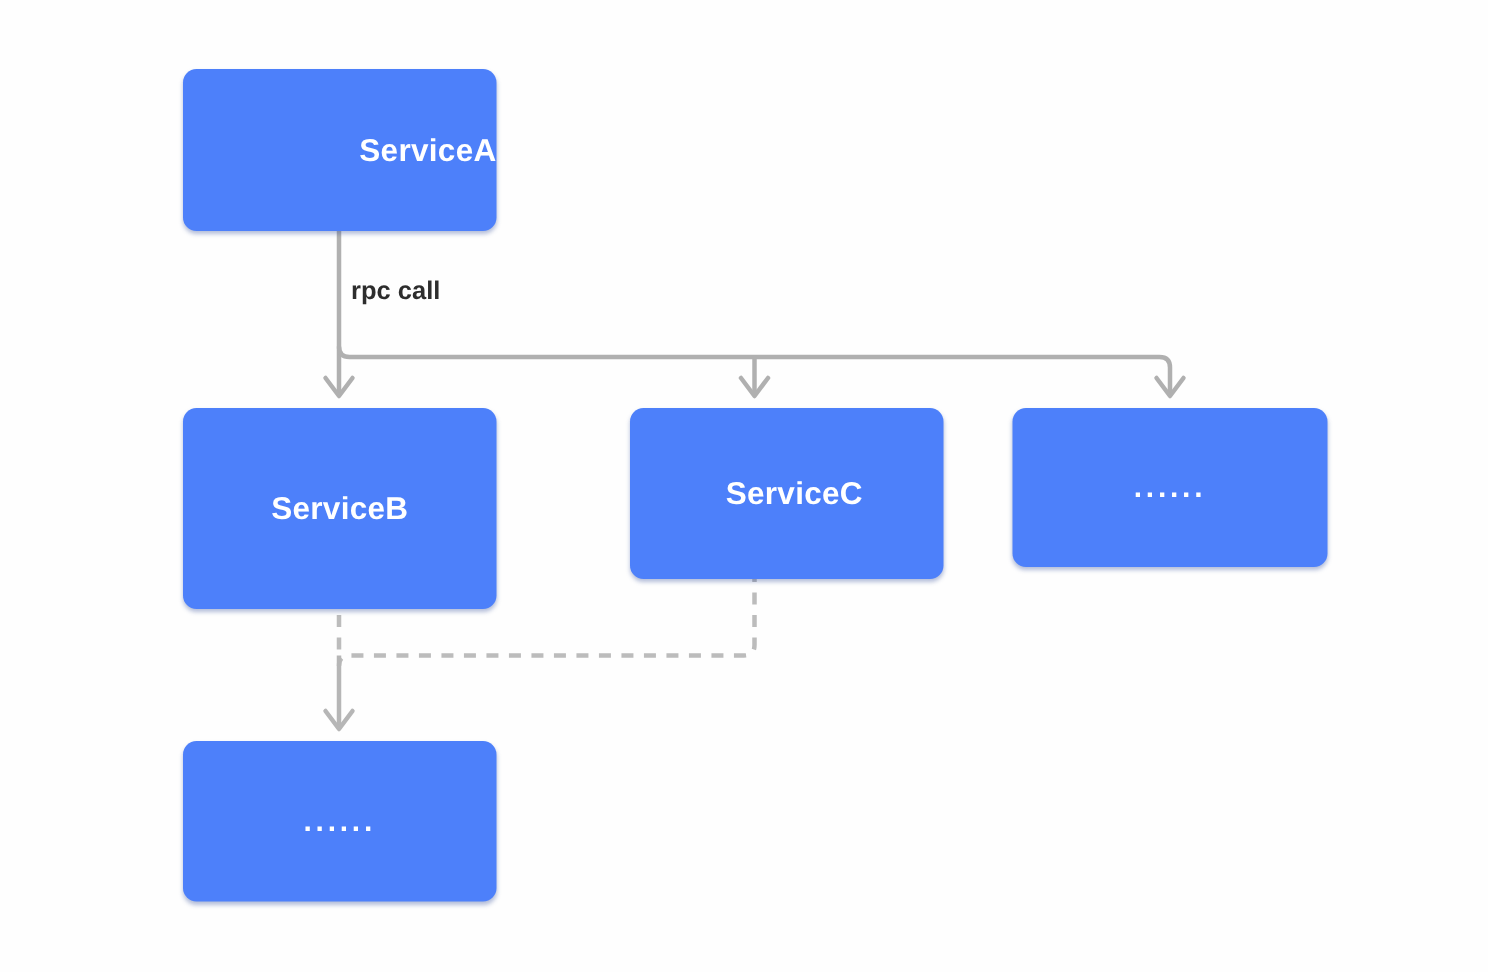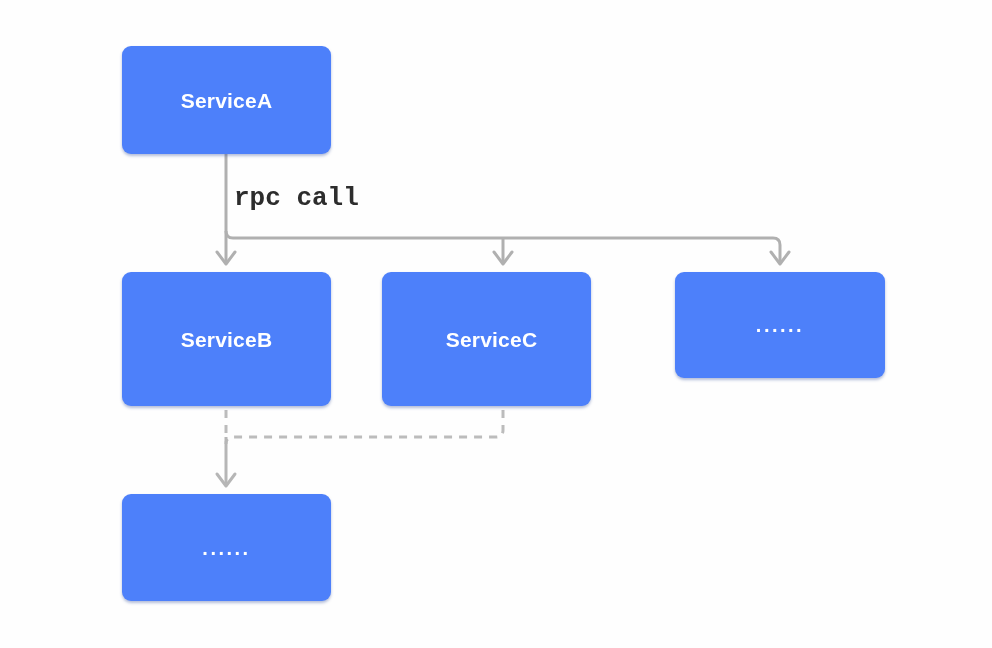--- a/index.html
+++ b/index.html
@@ -48,23 +48,23 @@
     white-space: nowrap;
   }
   .node-label.dots {
     font-size: 20px;
     letter-spacing: 2.5px;
     font-weight: bold;
   }
   .edge-label {
     position: absolute;
     color: #2d2d2d;
-    font-family: Liberation Mono, monospace;
+    font-family: Liberation Sans, sans-serif;
     font-weight: bold;
-    font-size: 26px;
+    font-size: 17px;
     line-height: 1;
     white-space: nowrap;
     user-select: none;
   }
 </style>
 </head>
 <body>
 
 <div id="canvas">
 
@@ -81,29 +81,29 @@
     <path d="M771,252 L780,264 L789,252" fill="none" stroke="#b0b0b0" stroke-width="3" stroke-linecap="round" stroke-linejoin="round"></path>
 
     <path d="M226,380 L226,437" fill="none" stroke="#bcbcbc" stroke-width="3" stroke-dasharray="8 7" stroke-linecap="butt"></path>
 
     <path d="M503,380 L503,430 Q503,437 496,437 L233,437 Q226,437 226,444" fill="none" stroke="#bcbcbc" stroke-width="3" stroke-dasharray="8 7" stroke-linecap="butt"></path>
 
     <path d="M226,437 L226,486" fill="none" stroke="#b6b6b6" stroke-width="3" stroke-linecap="butt"></path>
     <path d="M217,474 L226,486 L235,474" fill="none" stroke="#b6b6b6" stroke-width="3" stroke-linecap="round" stroke-linejoin="round"></path>
   </svg>
 
-  <div class="node" style="left:122px; top:46px; width:209px; height:108px;">
+  <div class="node" style="left:122px; top:46px; width:209px; height:108px;justify-content:flex-end;">
     <span class="node-label">ServiceA</span>
   </div>
 
   <div class="node" style="left:122px; top:272px; width:209px; height:134px;">
     <span class="node-label">ServiceB</span>
   </div>
 
-  <div class="node" style="left:382px; top:272px; width:209px; height:134px;padding-left:10px;">
+  <div class="node" style="left:420px; top:272px; width:209px; height:114px;padding-left:10px;">
     <span class="node-label">ServiceC</span>
   </div>
 
   <div class="node" style="left:675px; top:272px; width:210px; height:106px;">
     <span class="node-label dots">......</span>
   </div>
 
   <div class="node" style="left:122px; top:494px; width:209px; height:107px;">
     <span class="node-label dots">......</span>
   </div>

